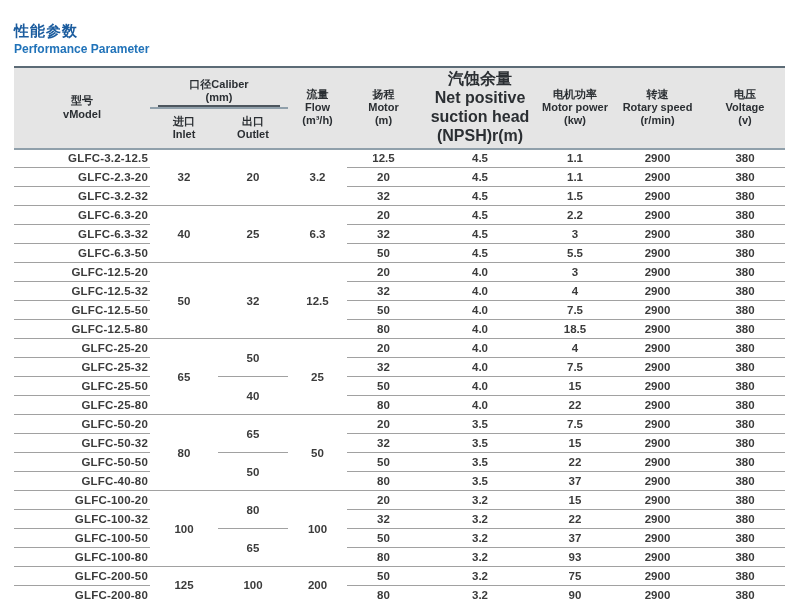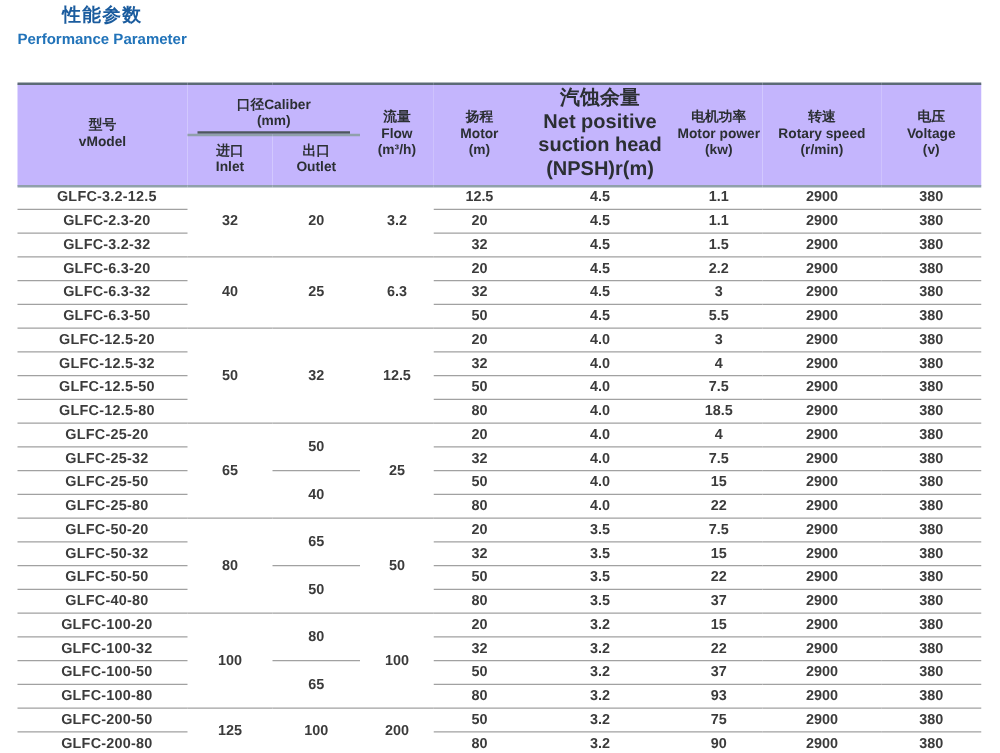--- a/index.html
+++ b/index.html
@@ -7,41 +7,41 @@
   body {
     width: 800px; height: 602px;
     background: #ffffff;
     font-family: "Liberation Sans", sans-serif;
     position: relative;
     overflow: hidden;
   }
   .page { position: absolute; inset: 0; background: #fff; }
 
   
-  .titles { position: absolute; left: 14px; top: 4px; text-align: center; }
+  .titles { position: absolute; left: 14px; top: 22px; }
   .title-zh {
     font-size: 15px; font-weight: 700; color: #1b5c9e;
     margin: 0; line-height: 1.2; letter-spacing: 1px;
   }
   .title-en {
     font-size: 12px; font-weight: 700; color: #2173b9;
     margin: 2px 0 0 0; line-height: 1.2;
   }
 
   
   table.perf {
     position: absolute; left: 14px; top: 66px;
     width: 771px;
     border-collapse: collapse;
     table-layout: fixed;
     border-top: 2px solid #5c6b76;
     border-bottom: 2px solid #5c6b76;
   }
   thead th {
-    background: #c4b5fd;
+    background: #e5e5e5;
     color: #2b2f33;
     font-size: 11px;
     font-weight: 700;
     line-height: 1.22;
     padding: 2px 1px;
     vertical-align: middle;
     border-bottom: 2px solid #90a0ab;
   }
   thead tr.hrow1 th { height: 26px; }
   thead tr.hrow2 th { height: 31px; text-align: center; }
@@ -58,21 +58,21 @@
     font-size: 11.5px;
     font-weight: 600;
     color: #3b3b3b;
     text-align: center;
     vertical-align: middle;
     border-bottom: 1px solid #a1a1a1;
     padding: 0 2px;
     background: #fff;
   }
   tbody td.col-model {
-    text-align: center;
+    text-align: right;
     padding-left: 9px;
     letter-spacing: 0.2px;
   }
   tbody td.merged { vertical-align: middle; }
 </style>
 </head>
 <body>
 
 <div class="page">
 

